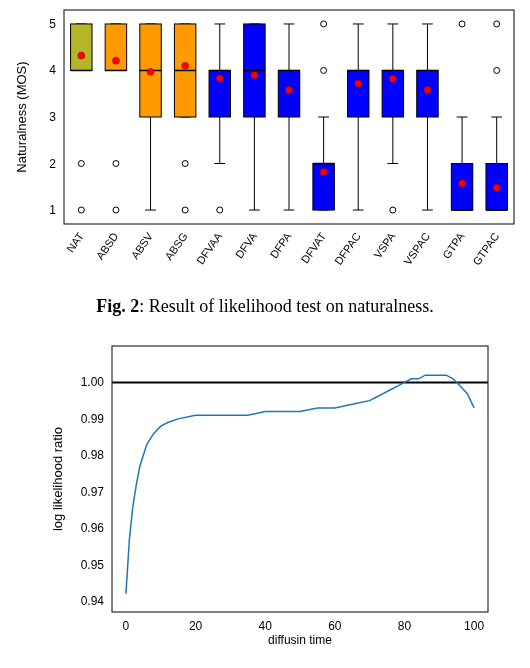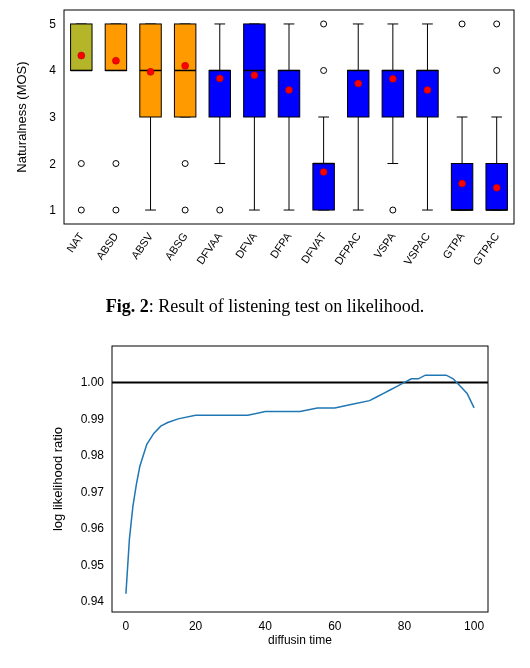--- a/index.html
+++ b/index.html
@@ -164,21 +164,21 @@
         <line x1="475.96153846153845" x2="497.4230769230769" y1="206.04347826086956" y2="206.04347826086956" class="median"></line>
         <circle cx="486.6923076923077" cy="183.71304347826086" r="3.5" class="meanpt"></circle>
         <circle cx="486.6923076923077" cy="66.47826086956522" r="3" class="flier"></circle>
         <circle cx="486.6923076923077" cy="19.956521739130437" r="3" class="flier"></circle>
         <line x1="486.6923076923077" x2="486.6923076923077" y1="220" y2="224" class="tick"></line>
         <text x="0" y="0" font-size="11" font-family="Helvetica" text-anchor="end" transform="translate(489.6923076923077,232) rotate(-55)">GTPAC</text>
       </svg>
 </div>
 
 <div class="caption">
-  <b>Fig. 2</b><span>: Result of listening test on likelihood.</span>
+  <b>Fig. 2</b><span>: Result of likelihood test on naturalness.</span>
 </div>
 
 <div class="linechart">
   <svg id="svg-line" width="456" height="316" viewBox="0 0 456 316">
         <rect x="70" y="14" width="376" height="266" class="spine"></rect>
         <line x1="65" x2="70" y1="269.0684931506853" y2="269.0684931506853" class="tick"></line>
         <text x="62" y="273.0684931506853" text-anchor="end" font-size="12" font-family="Helvetica">0.94</text>
         <line x1="65" x2="70" y1="232.6301369863017" y2="232.6301369863017" class="tick"></line>
         <text x="62" y="236.6301369863017" text-anchor="end" font-size="12" font-family="Helvetica">0.95</text>
         <line x1="65" x2="70" y1="196.1917808219181" y2="196.1917808219181" class="tick"></line>

